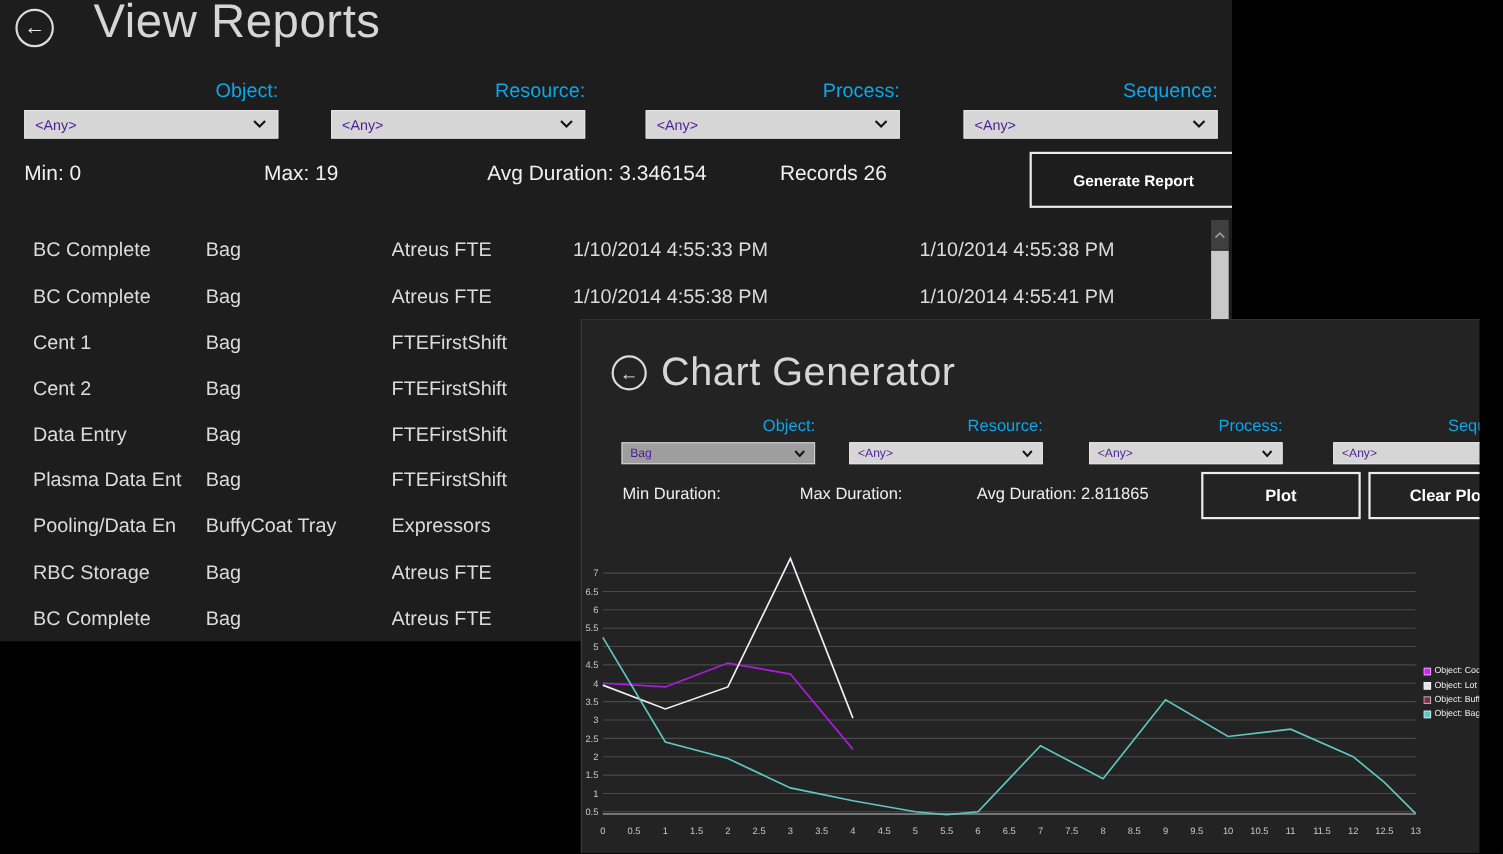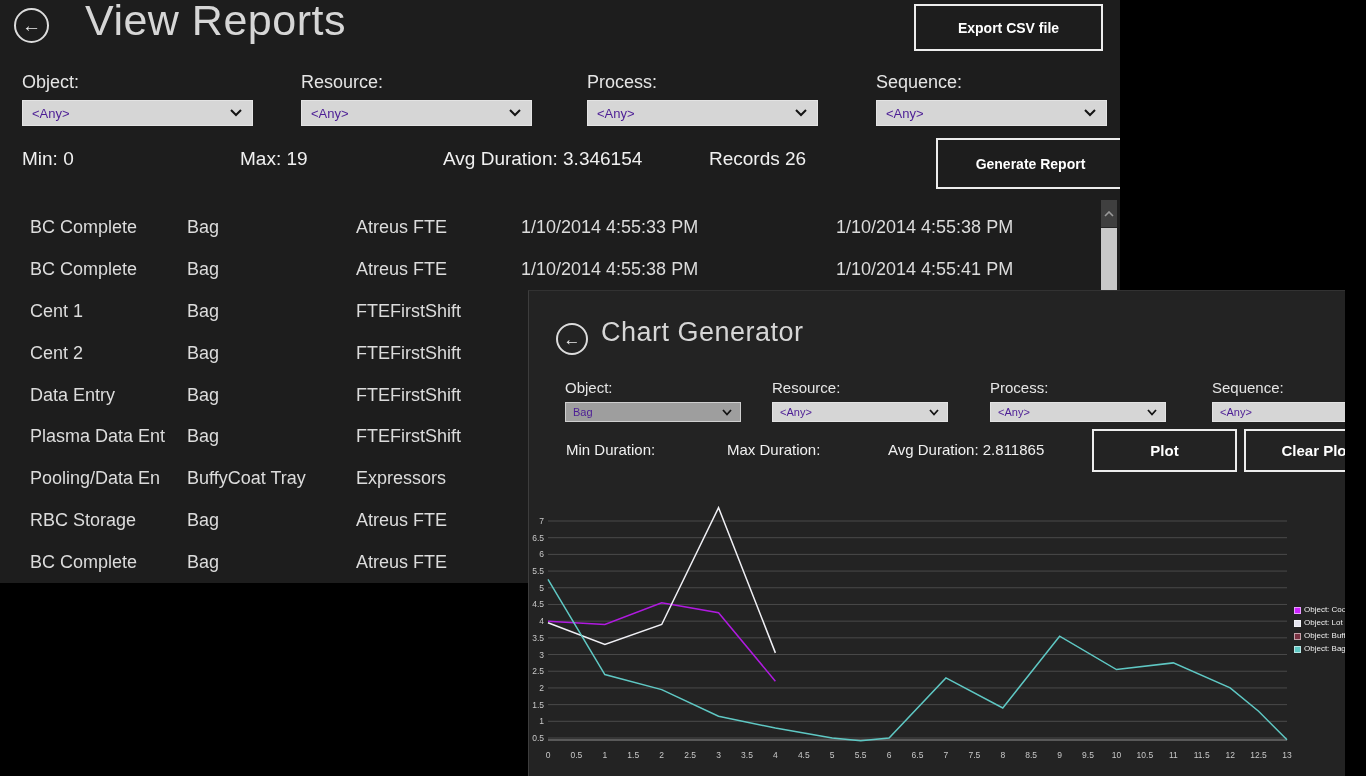--- a/index.html
+++ b/index.html
@@ -12,31 +12,31 @@
 
   .back{position:absolute;border:2px solid #dcdcdc;border-radius:50%;
         display:flex;align-items:center;justify-content:center;cursor:pointer;box-sizing:border-box;}
   .vr .back{left:14px;top:8px;width:35px;height:35px;}
   .cg .back{left:27px;top:32px;width:32px;height:32px;}
   .back .arrow{color:#e8e8e8;font-weight:bold;font-size:19px;line-height:1;}
   .cg .back .arrow{font-size:17px;}
 
   .title{position:absolute;font-weight:200;color:#d6d6d6;letter-spacing:0.5px;white-space:nowrap;}
   .vr .title{left:85px;top:-4px;font-size:43px;}
-  .cg .title{left:72px;top:26px;font-size:27px;}
+  .cg .title{left:72px;top:26px;font-size:36px;}
 
   .btn{position:absolute;background:transparent;border:2px solid #ededed;color:#fff;
        font-family:"Liberation Sans",sans-serif;font-weight:bold;text-align:center;cursor:pointer;}
   .btn.export{left:914px;top:4px;width:189px;height:47px;font-size:14px;}
   .btn.generate{left:914px;top:138px;width:189px;height:51px;font-size:14px;margin-left:22px;}
   .btn.plot{left:563px;top:138px;width:145px;height:43px;font-size:15px;}
   .btn.clear{left:715px;top:138px;width:145px;height:43px;font-size:15px;}
 
   .field{position:absolute;}
-  .field label{display:block;color:#e5e5e5;cursor:default;}
+  .field label{display:block;color:#0ea5e9;cursor:default;text-align:right;}
   .vr .field{top:72px;}
   .vr .field label{font-size:18px;margin-bottom:7px;}
   .cg .field{top:88px;}
   .cg .field label{font-size:15px;margin-bottom:6px;}
   .dd{background:#d6d6d6;border:1px solid #e3e3e3;box-sizing:border-box;color:#4c1d95;
       display:flex;align-items:center;justify-content:space-between;cursor:pointer;}
   .vr .dd{width:231px;height:26px;font-size:13px;padding:0 10px 0 9px;}
   .cg .dd{width:176px;height:20px;font-size:11px;padding:0 8px 0 7px;}
   .dd.selected{background:#9e9e9e;border:1px solid #cfcfcf;}
 
@@ -66,21 +66,20 @@
 </head>
 <body>
 
 <div id="stage">
 
   <section class="win vr">
     <div class="back">
       <span class="arrow">←</span>
     </div>
     <div class="title">View Reports</div>
-    <button class="btn export">Export CSV file</button>
 
     <div class="field" style="left:22px">
       <label>Object:</label>
       <div class="dd">
         <span>&lt;Any&gt;</span>
         <svg width="12" height="8">
             <polyline points="1,1 6,6 11,1" fill="none" stroke="#141414" stroke-width="2"></polyline>
           </svg>
       </div>
     </div>

